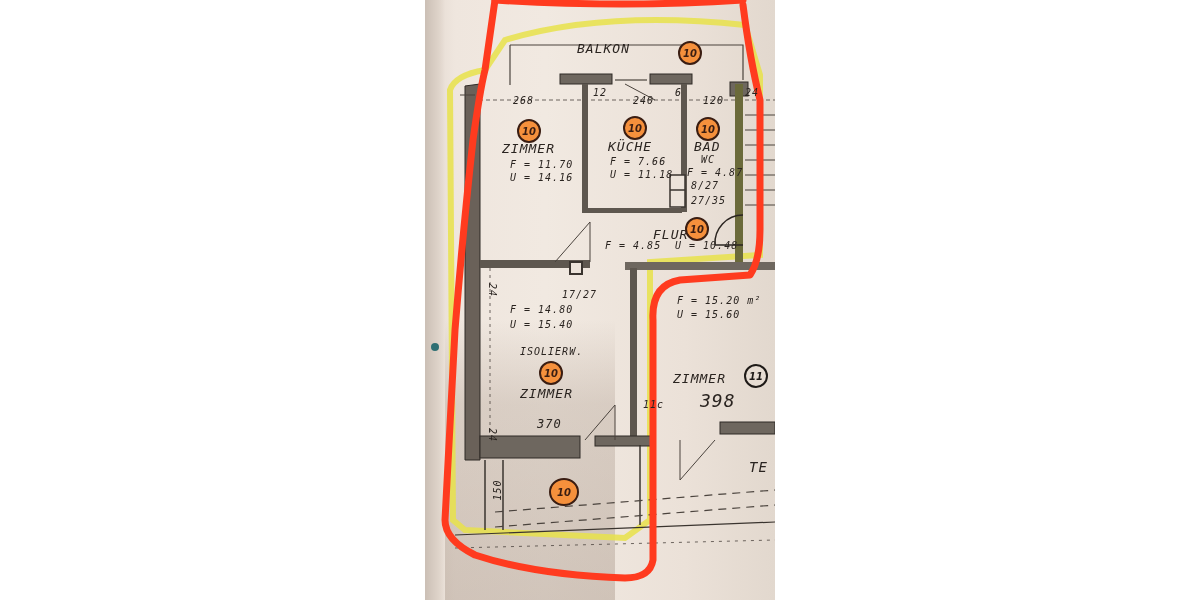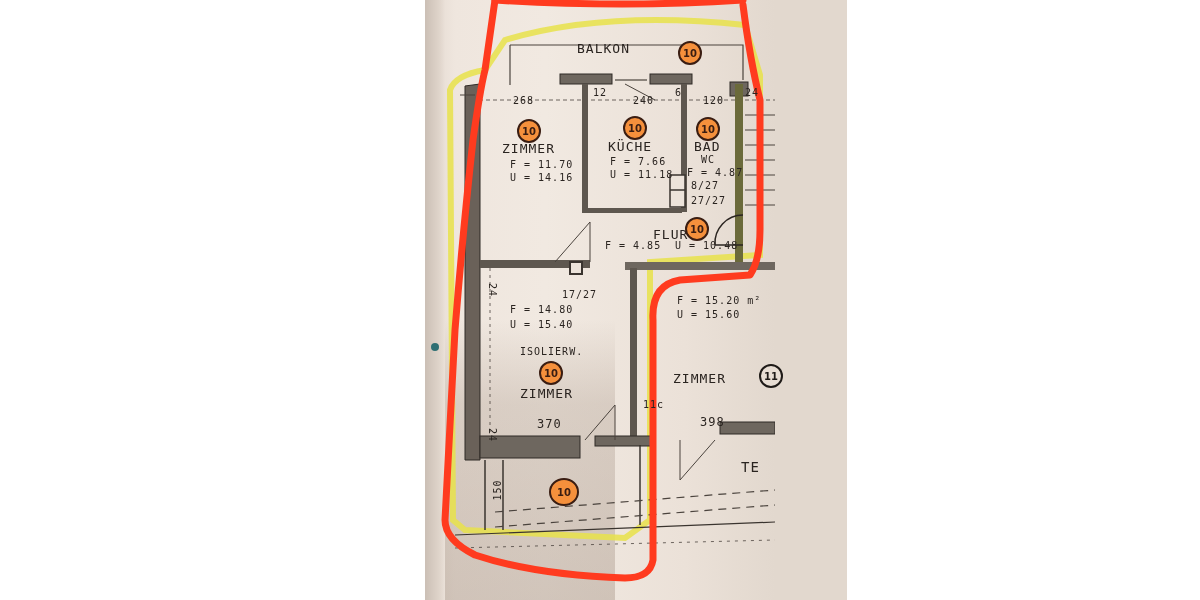--- a/index.html
+++ b/index.html
@@ -1,19 +1,20 @@
 <!DOCTYPE html>
 <html><head>
 <meta charset="utf-8">
 <style>
   html, body { margin:0; padding:0; width:1200px; height:600px; background:#ffffff; overflow:hidden; }
   body { position:relative; font-family:"DejaVu Sans", sans-serif; }
   .photo {
-    position:absolute; left:425px; top:0; width:422px; height:600px; overflow:hidden;
+    position:absolute; left:425px; top:0; width:350px; height:600px; overflow:hidden;
     background: linear-gradient(90deg, #d9cfc6 0px, #e6dcd3 10px, #efe6de 30px, #f1e9e1 120px, #ebe1d8 260px, #e2d8ce 350px);
+    font-style: italic;
   }
   .page-shadow { position:absolute; left:0; top:0; width:20px; height:600px;
     background: linear-gradient(90deg, #cbbfb5, #dcd1c7 60%, rgba(0,0,0,0)); }
   .shade { position:absolute; left:20px; top:320px; width:170px; height:280px;
     background: linear-gradient(180deg, rgba(150,130,115,0) 0%, rgba(150,130,115,0.25) 30%, rgba(150,130,115,0.35) 100%); }
   svg.plan { position:absolute; left:0; top:0; width:350px; height:600px; }
   .lbl { position:absolute; font-family:"DejaVu Sans Mono", monospace; color:#2a2420; white-space:nowrap; line-height:1; letter-spacing:1px; }
   .room { font-size:13px; }
   .meas { font-size:10px; }
   .dim  { font-size:10px; }
@@ -120,40 +121,40 @@
   <div class="badge" style="left:198px;top:116px;">10</div>
   <span class="lbl room" style="left:183px;top:140px;">KÜCHE</span>
   <span class="lbl meas" style="left:185px;top:157px;">F = 7.66</span>
   <span class="lbl meas" style="left:185px;top:170px;">U = 11.18</span>
 
   <div class="badge" style="left:271px;top:117px;">10</div>
   <span class="lbl room" style="left:269px;top:140px;">BAD</span>
   <span class="lbl meas" style="left:276px;top:155px;">WC</span>
   <span class="lbl meas" style="left:262px;top:168px;">F = 4.87</span>
   <span class="lbl meas" style="left:266px;top:181px;">8/27</span>
-  <span class="lbl meas" style="left:266px;top:196px;">27/27</span>
+  <span class="lbl meas" style="left:266px;top:196px;">27/35</span>
 
   <span class="lbl room" style="left:228px;top:228px;">FLUR</span>
   <div class="badge" style="left:260px;top:217px;">10</div>
   <span class="lbl meas" style="left:180px;top:241px;">F = 4.85</span>
   <span class="lbl meas" style="left:250px;top:241px;">U = 10.48</span>
 
   <span class="lbl dim" style="left:60px;top:285px;transform:rotate(90deg);">24</span>
   <span class="lbl meas" style="left:137px;top:290px;">17/27</span>
   <span class="lbl meas" style="left:85px;top:305px;">F = 14.80</span>
   <span class="lbl meas" style="left:85px;top:320px;">U = 15.40</span>
   <span class="lbl meas" style="left:95px;top:347px;">ISOLIERW.</span>
   <div class="badge" style="left:114px;top:361px;">10</div>
   <span class="lbl room" style="left:95px;top:387px;">ZIMMER</span>
   <span class="lbl dim" style="left:112px;top:418px;font-size:12px;">370</span>
   <span class="lbl dim" style="left:190px;top:400px;margin-left:28px;">11c</span>
   <span class="lbl dim" style="left:60px;top:430px;transform:rotate(90deg);">24</span>
 
   <span class="lbl meas" style="left:252px;top:296px;">F = 15.20 m²</span>
   <span class="lbl meas" style="left:252px;top:310px;">U = 15.60</span>
   <span class="lbl room" style="left:248px;top:372px;">ZIMMER</span>
-  <div class="badge dark" style="left:334px;top:364px;">11</div>
-  <span class="lbl dim" style="left:275px;top:416px;font-size:12px;">398</span>
+  <div class="badge dark" style="left:319px;top:364px;">11</div>
+  <span class="lbl dim" style="left:275px;top:392px;font-size:18px;">398</span>
 
-  <span class="lbl room" style="left:316px;top:460px;font-size:14px;">TE</span>
+  <span class="lbl room" style="left:324px;top:460px;font-size:14px;">TE</span>
   <span class="lbl dim" style="left:62px;top:485px;transform:rotate(-90deg);">150</span>
   <div class="badge" style="left:124px;top:478px;width:30px;height:28px;">10</div>
 </div>
 
 </body></html>

